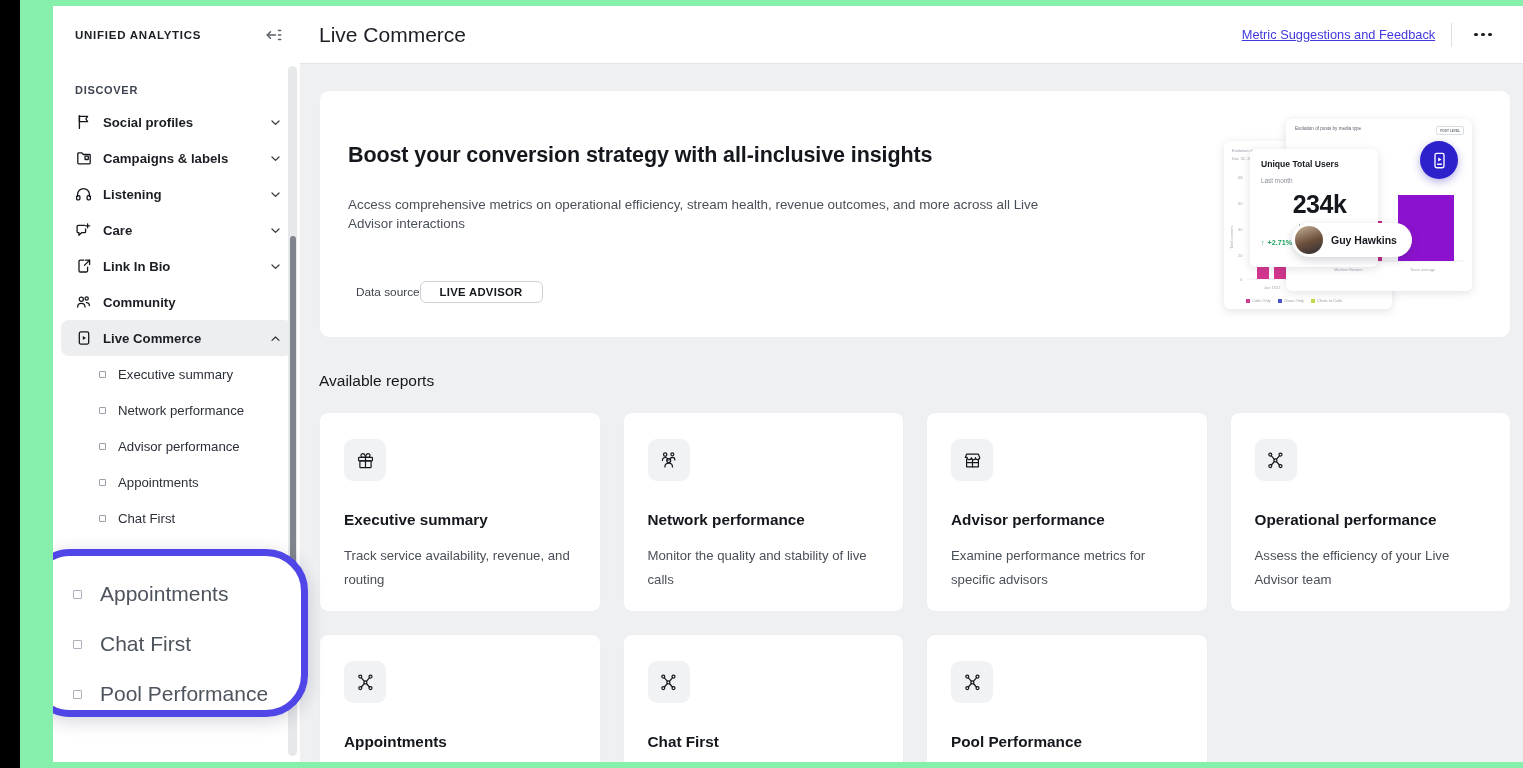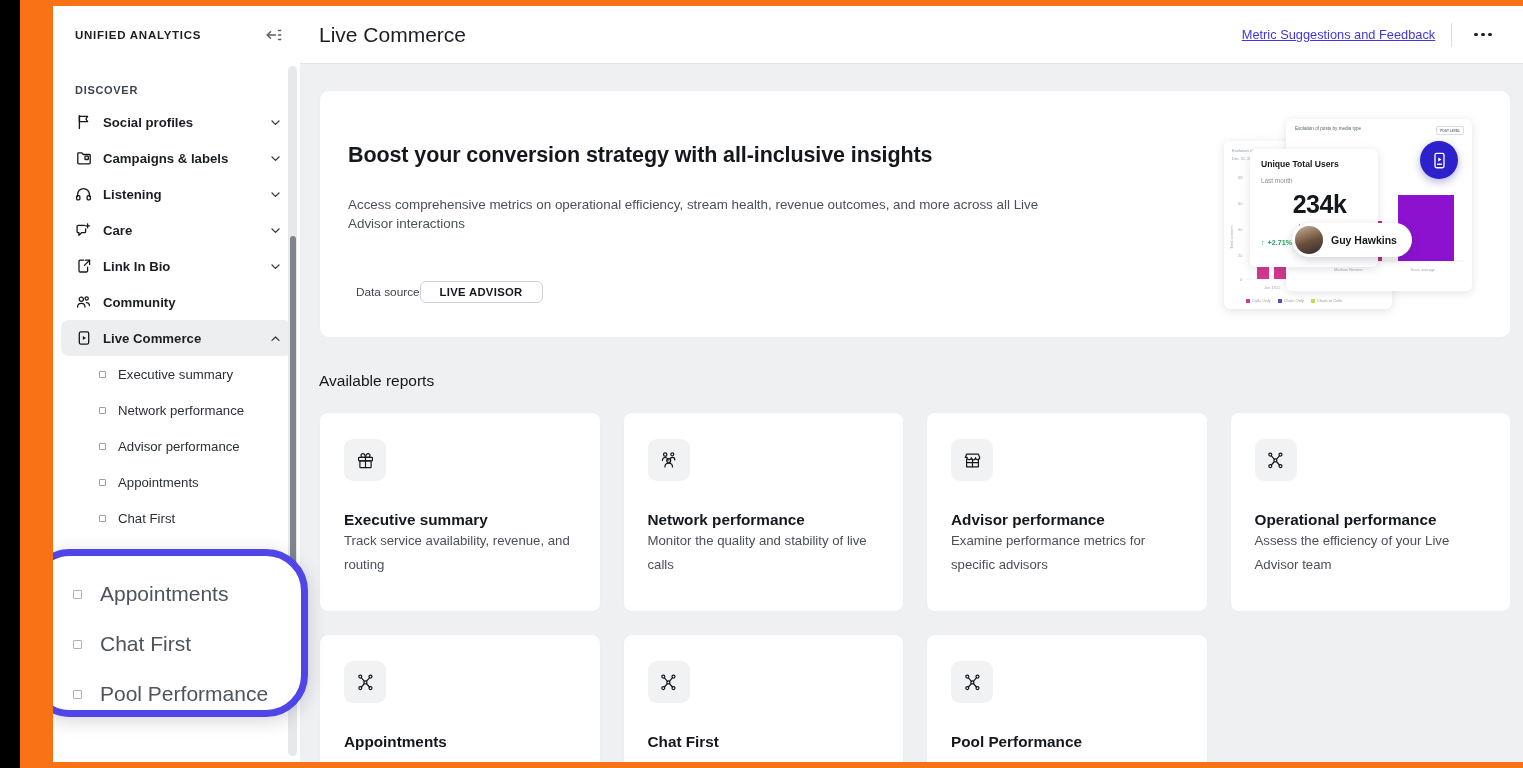--- a/index.html
+++ b/index.html
@@ -7,21 +7,21 @@
     width: 1523px; height: 768px;
     background: #000;
     font-family: "Liberation Sans", sans-serif;
     overflow: hidden;
   }
   #root { position: relative; width: 1523px; height: 768px; background: #000; }
 
   
   .win-frame {
     position: absolute; left: 20px; top: 0; width: 1503px; height: 768px;
-    background: #f97316;
+    background: #86efac;
   }
   .win-inner {
     position: absolute; left: 33px; top: 6px; width: 1477px; height: 756px;
     background: #eef0f2; overflow: hidden;
   }
 
   
   .sidebar {
     position: absolute; left: 0; top: 0; width: 247px; height: 756px;
     background: #ffffff; overflow: hidden;
@@ -156,21 +156,21 @@
   }
   .card {
     background: #fff; border-radius: 9px; height: 200px;
     padding: 26px 24px 0 24px; border: 1px solid #eceef1; cursor: pointer;
   }
   .card-ic {
     width: 42px; height: 42px; border-radius: 9px; background: #f1f2f4;
     display: flex; align-items: center; justify-content: center;
   }
   .card-h { margin-top: 30px; font-size: 15.3px; font-weight: bold; color: #14181d; }
-  .card-p { font-size: 13.2px; line-height: 24px; color: #4a5059; }
+  .card-p { margin-top: 15px; font-size: 13.2px; line-height: 24px; color: #4a5059; }
 
   svg { display: block; }
 </style>
 </head>
 <body>
 
 <div id="root">
   <div class="win-frame">
     <div class="win-inner">
 

